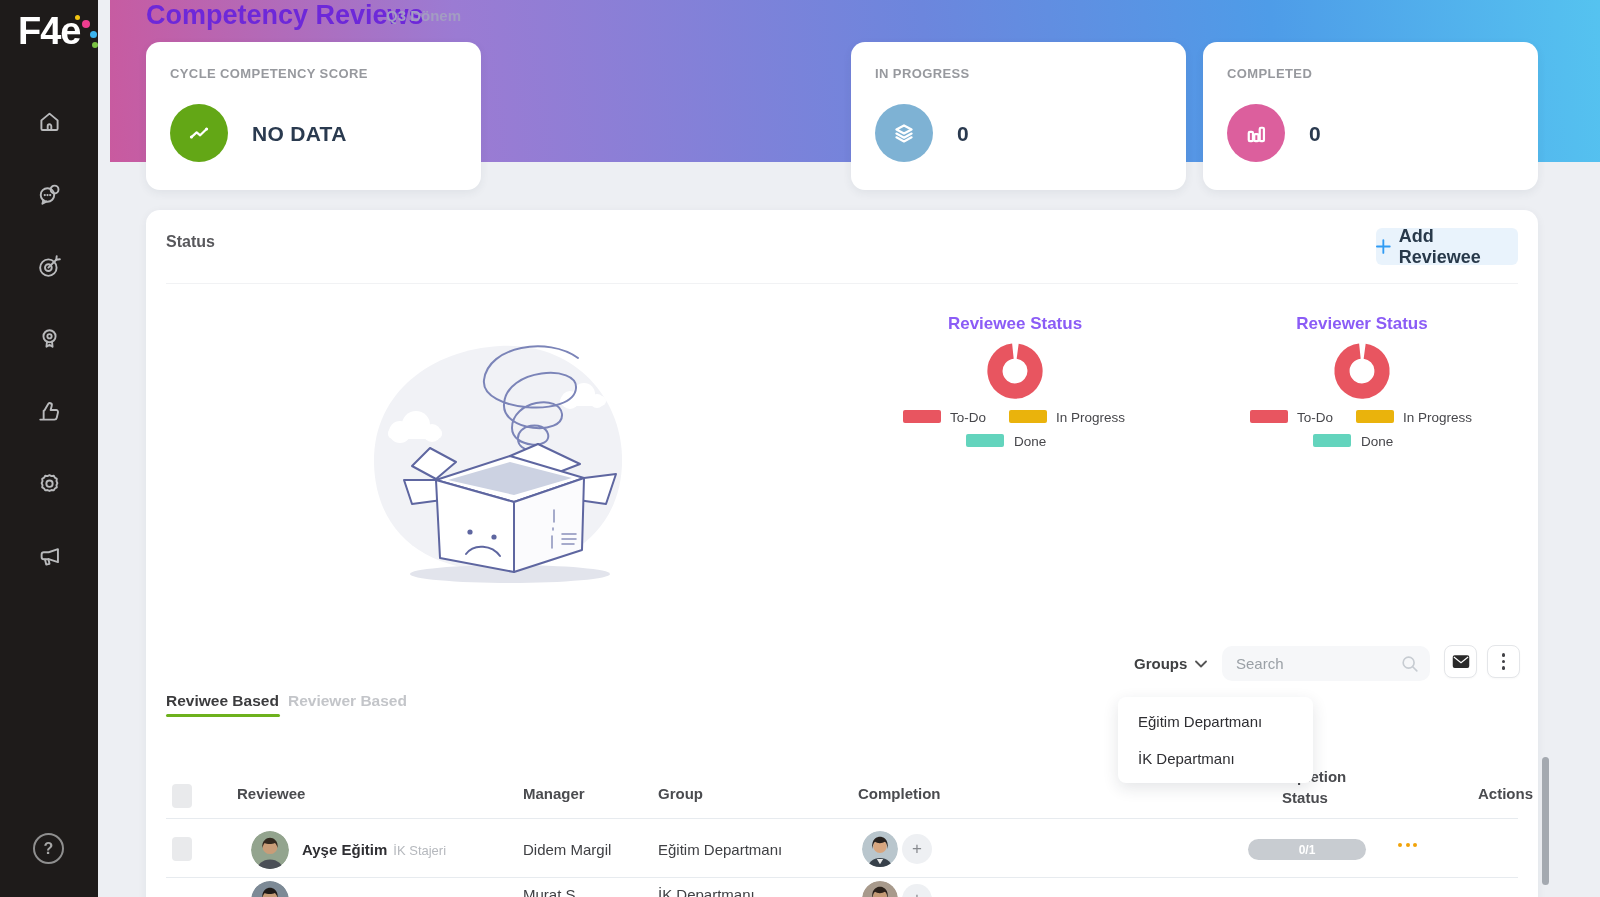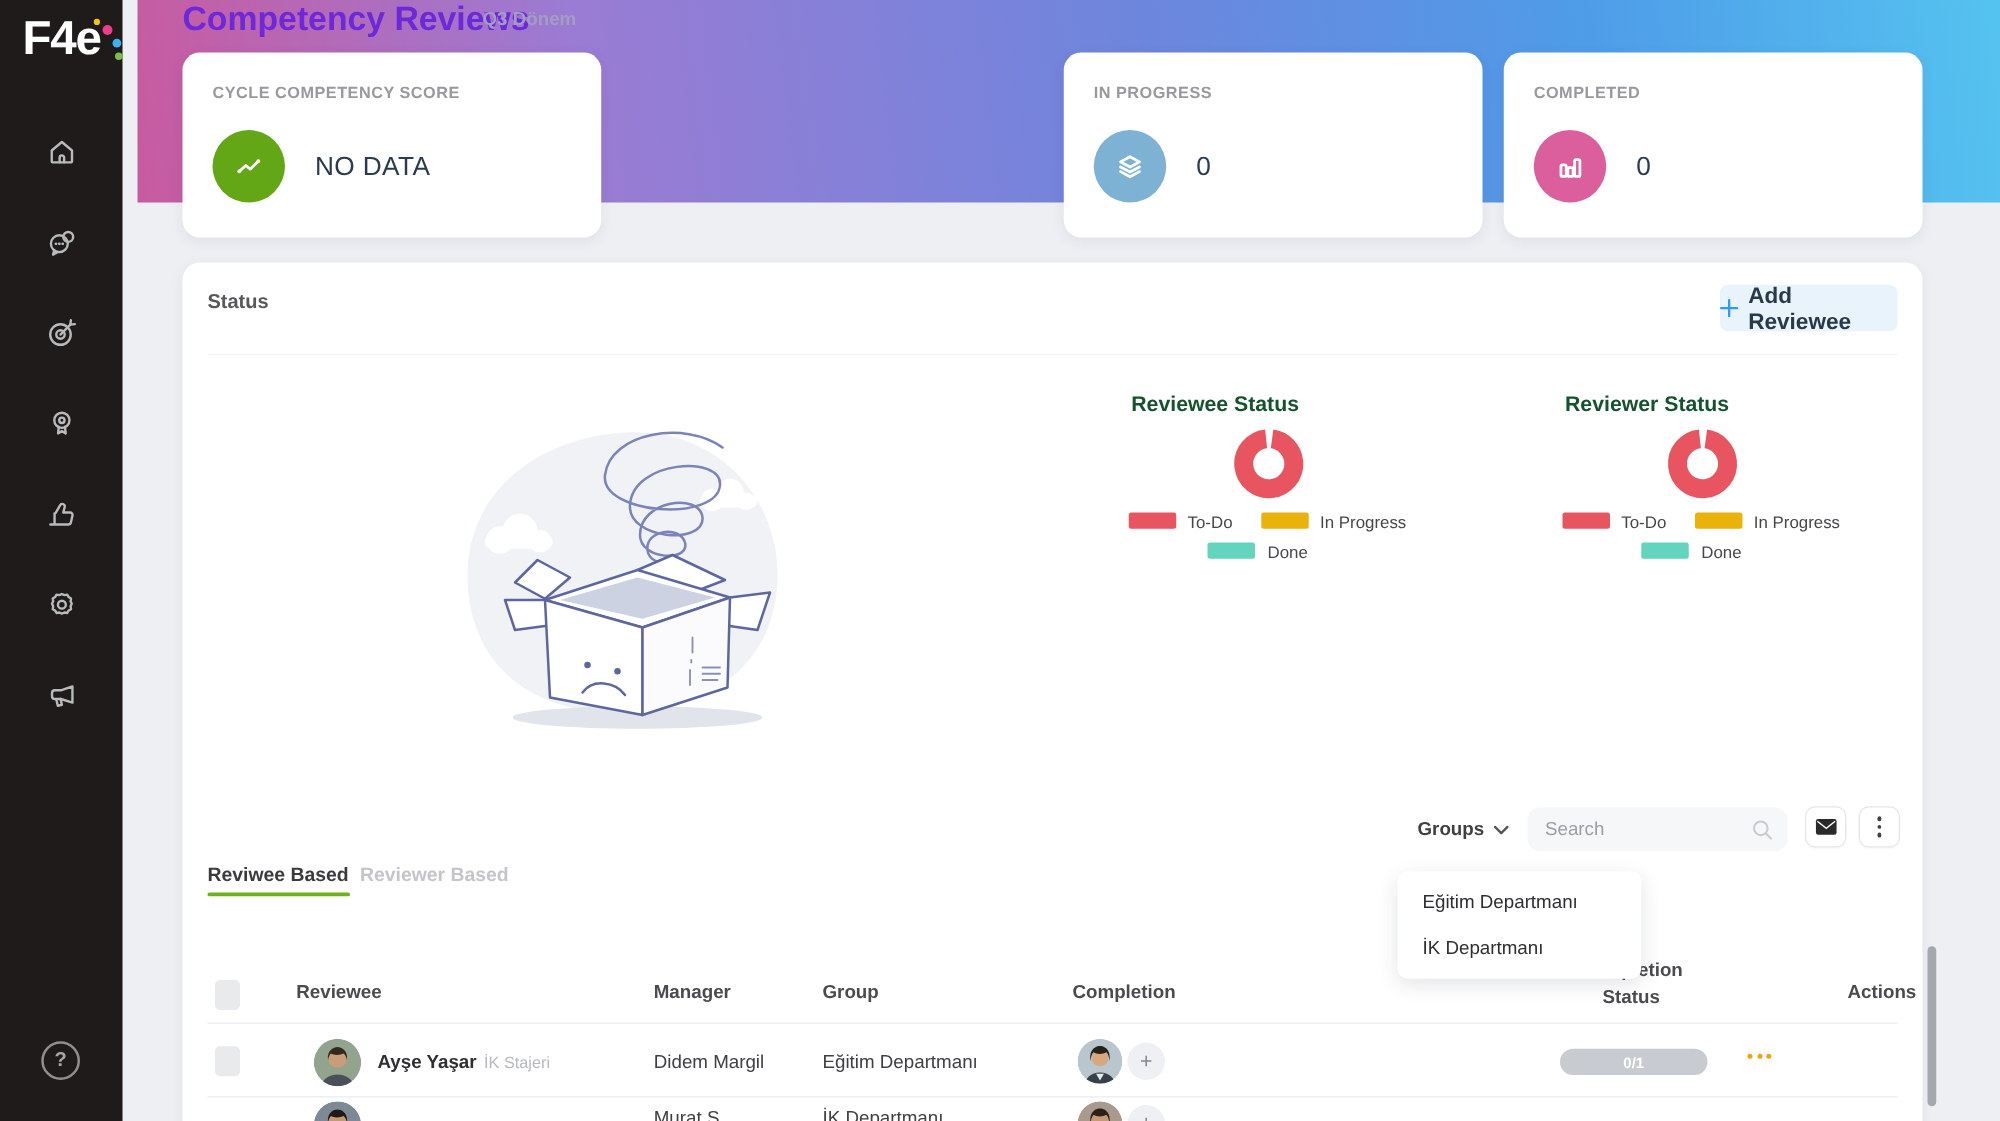--- a/index.html
+++ b/index.html
@@ -29,33 +29,33 @@
   .page-sub   { position:absolute; left:386px; top:7px; font-size:15px; font-weight:700; color:#a39dc2; }
 
   
   .stat { position:absolute; top:42px; width:335px; height:148px; background:#fff; border-radius:14px;
           box-shadow:0 3px 10px rgba(40,50,70,.07); }
   .stat-label { position:absolute; left:24px; top:24px; font-size:13px; font-weight:700; letter-spacing:.4px; color:#97999e; }
   .stat-circle { position:absolute; left:24px; top:62px; width:58px; height:58px; border-radius:50%;
                  display:flex; align-items:center; justify-content:center; }
   .stat-circle svg { width:28px; height:28px; stroke:#fff; fill:none; stroke-width:1.9; stroke-linecap:round; stroke-linejoin:round; }
   .c1 { background:#63a716; } .c2 { background:#f4ba19; } .c3 { background:#7eb2d4; } .c4 { background:#dc5f9d; }
-  .stat-value { position:absolute; left:106px; top:80px; font-size:21px; font-weight:400; color:#2a3a4f; letter-spacing:.3px; }
+  .stat-value { position:absolute; left:106px; top:80px; font-size:21px; font-weight:700; color:#2a3a4f; letter-spacing:.3px; }
 
   
   .main-card { position:absolute; left:146px; top:210px; width:1392px; height:770px; background:#fff;
                border-radius:14px; box-shadow:0 2px 10px rgba(40,50,70,.06); }
   .status-title { position:absolute; left:166px; top:233px; font-size:16px; font-weight:700; color:#58585c;text-align:right; }
   .add-btn { position:absolute; left:1376px; top:228px; width:142px; height:37px; background:#e9f3fc; border-radius:6px;
              display:flex; align-items:center; justify-content:center; gap:8px; cursor:pointer;
              font-size:18px; font-weight:700; color:#28394a; }
   .divider { position:absolute; left:166px; top:283px; width:1352px; border-top:1px solid #f1f2f4; }
 
   
-  .chart-title { position:absolute; width:220px; text-align:left; top:314px; font-size:17px; font-weight:700; color:#14532d; }
+  .chart-title { position:absolute; width:220px; text-align:center; top:314px; font-size:17px; font-weight:700; color:#8b5cf6; }
   .donut { position:absolute; top:342px; width:58px; height:58px; }
   .swatch { position:absolute; width:38px; height:13px; border-radius:2px; }
   .sw-red { background:#e85560; } .sw-yel { background:#eab30c; } .sw-teal { background:#63d4bd; }
   .legend-label { position:absolute; font-size:13.5px; color:#47474b; }
 
   
   .groups { position:absolute; left:1134px; top:655px; font-size:15px; font-weight:600; color:#3f4042; cursor:pointer; display:flex; align-items:center; gap:8px; }
   .search-box { position:absolute; left:1222px; top:646px; width:208px; height:35px; background:#f6f7f9; border-radius:10px; }
   .search-box input { position:absolute; left:14px; top:0; width:160px; height:35px; border:none; background:transparent; outline:none;
                       font-family:"Liberation Sans",sans-serif; font-size:15px; color:#3f4042; }
@@ -310,21 +310,21 @@
 
   <div class="chk" style="left:172px;top:837px"></div>
   <div class="avatar" style="left:251px;top:831px;width:38px;height:38px">
     <svg viewBox="0 0 40 40" width="38" height="38">
         <circle cx="20" cy="20" r="20" fill="#93a48e"></circle>
         <ellipse cx="20" cy="42" rx="14" ry="12" fill="#4b4f57"></ellipse>
         <circle cx="20" cy="16.5" r="7.8" fill="#c99d78"></circle>
         <path d="M12 18c-1-8 4.5-11 8-11s9 3 8 11c-.6-3-2-5-3-5.5-2.5 1.5-8.5 1.5-10.5 0-1 .8-2 2.8-2.5 5.5z" fill="#33291f"></path>
       </svg>
   </div>
-  <div class="cell name" style="left:302px;top:841px"><span>Ayşe Yaşar</span><span class="role">İK Stajeri</span></div>
+  <div class="cell name" style="left:302px;top:841px"><span>Ayşe Eğitim</span><span class="role">İK Stajeri</span></div>
   <div class="cell" style="left:523px;top:841px">Didem Margil</div>
   <div class="cell" style="left:658px;top:841px">Eğitim Departmanı</div>
   <div class="avatar" style="left:862px;top:831px;width:36px;height:36px">
     <svg viewBox="0 0 40 40" width="36" height="36">
         <circle cx="20" cy="20" r="20" fill="#b9c6cd"></circle>
         <ellipse cx="20" cy="42" rx="14" ry="12" fill="#37404a"></ellipse>
         <path d="M16.5 31 20 37l3.5-6z" fill="#e8e8e8"></path>
         <circle cx="20" cy="17" r="7.5" fill="#d8a67f"></circle>
         <path d="M11.5 20C10 8.5 17 6.5 20 6.5s10 2 8.5 13.5c-.5-5-2-7.5-3-8-3 2-8.5 2-11 0-1 .5-2.5 3-3 8z" fill="#27211e"></path>
       </svg>

